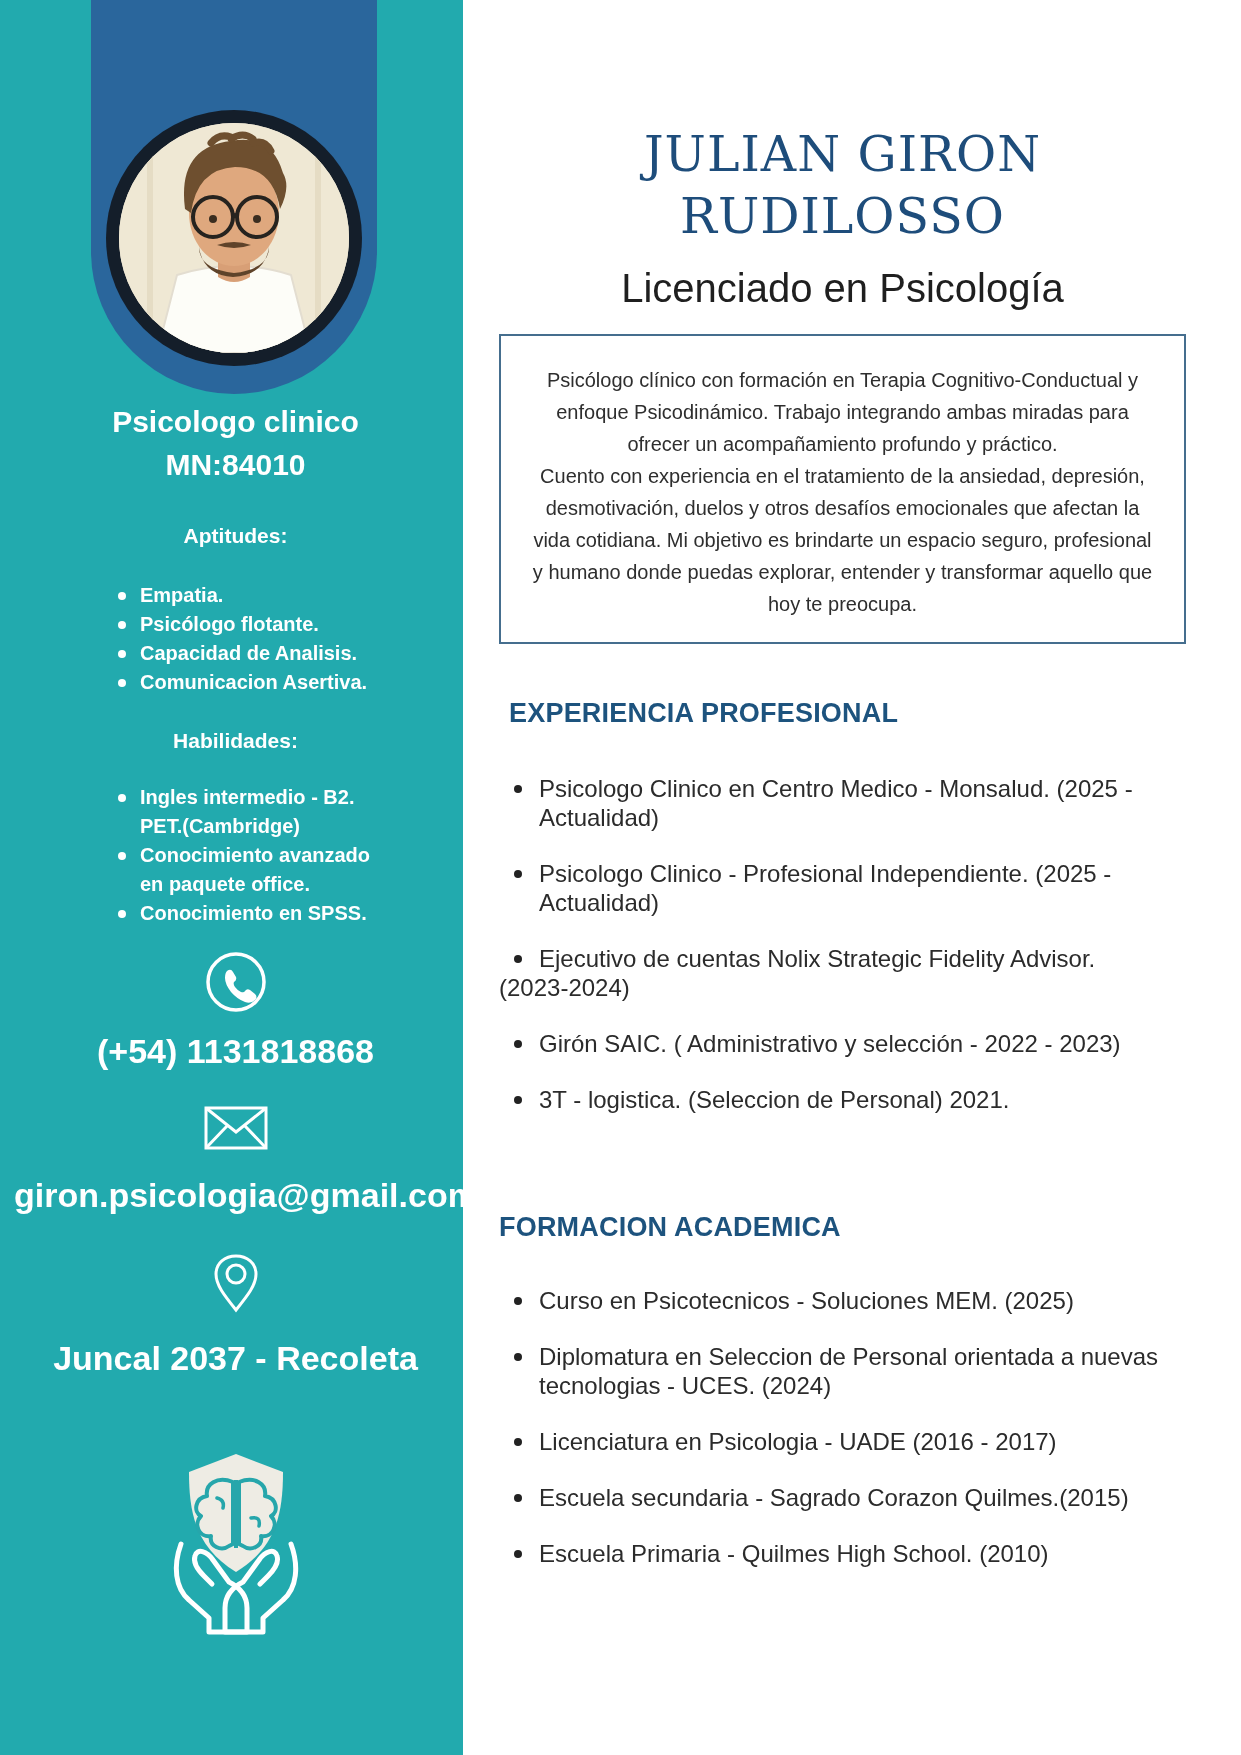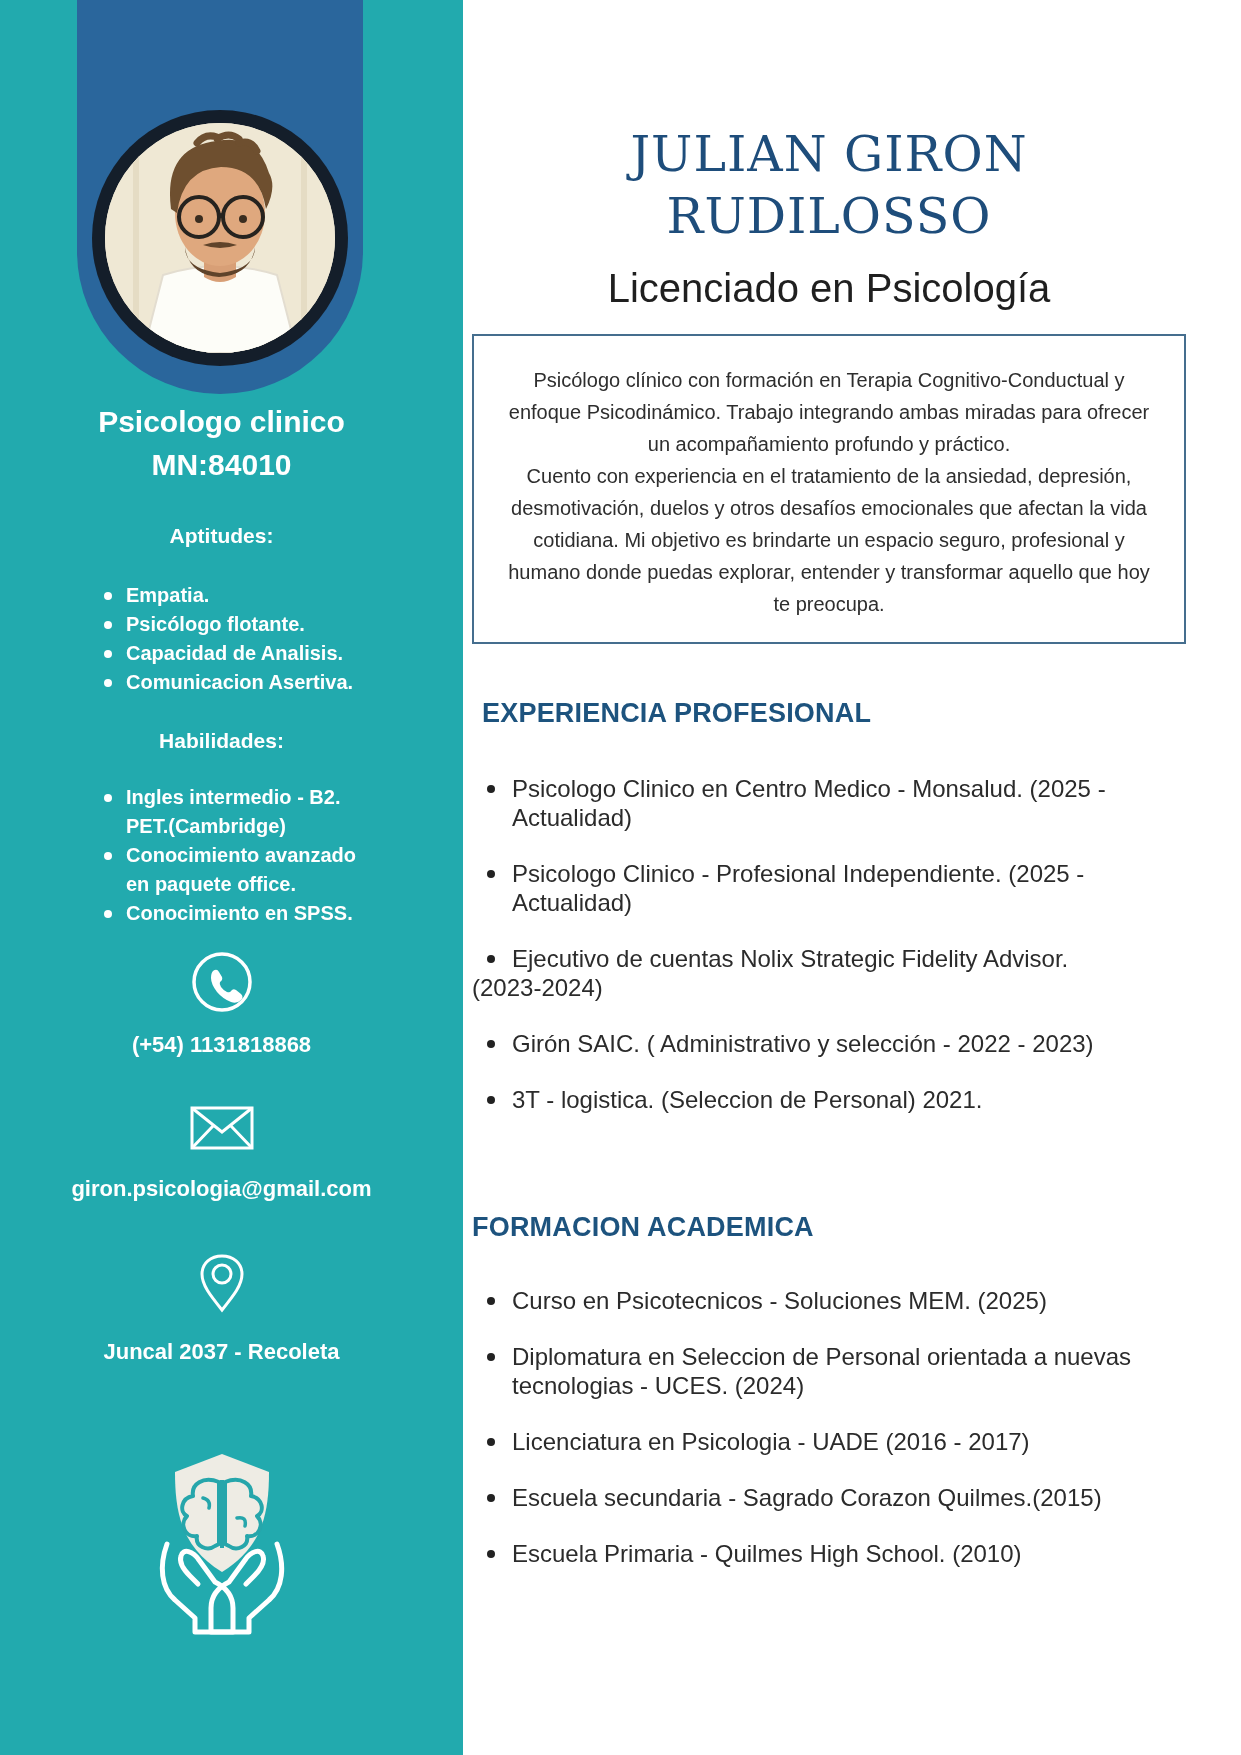--- a/index.html
+++ b/index.html
@@ -1,21 +1,21 @@
 <!DOCTYPE html>
 <html><head>
 <meta charset="utf-8">
 <style>
   * { margin:0; padding:0; box-sizing:border-box; }
   html,body { background:#ffffff; }
   body { font-family:"Liberation Sans", sans-serif; }
   .page { position:relative; width:1241px; height:1755px; background:#ffffff; overflow:hidden; }
 
   
-  .sidebar { position:absolute; left:0; top:0; width:463px; height:1755px; background:#22aaae; }
+  .sidebar { position:absolute; left:0; top:0; width:463px; height:1755px; background:#22aaae;padding-left:14px; }
   .sidebar-inner { position:relative; width:443px; height:100%; }
 
   .photo-pill { position:absolute; left:77px; top:0; width:286px; height:394px;
                 background:#2a669c; border-radius:0 0 143px 143px; }
   .photo-ring { position:absolute; left:15px; top:110px; width:256px; height:256px;
                 border-radius:50%; background:#141e2a; }
   .photo { position:absolute; left:13px; top:13px; width:230px; height:230px;
            border-radius:50%; overflow:hidden; background:#efe8d4; }
   .photo svg { display:block; }
 
@@ -36,28 +36,28 @@
   .sb-list li::before { content:""; position:absolute; left:4px; top:11px;
                         width:8px; height:8px; border-radius:50%; background:#fff; }
 
   .sb-icon { position:absolute; left:0; width:443px; display:flex; justify-content:center; }
   .sb-icon.phone { top:951px; }
   .sb-icon.mail { top:1106px; }
   .sb-icon.pin { top:1253px; }
   .sb-icon.brand { top:1446px; }
 
   .sb-contact { position:absolute; left:0; width:443px; text-align:center;
-                color:#fff; font-weight:bold; font-size:22px; }
+                color:#fff; font-weight:bold; font-size:34px; }
   .sb-contact.phone-text { top:1032px; }
   .sb-contact.email-text { top:1176px; }
   .sb-contact.address-text { top:1339px; }
 
   
   .main { position:absolute; left:463px; top:0; width:778px; height:1755px;
-          padding:0 55px 0 9px; background:#fff; }
+          padding:0 55px 0 36px; background:#fff; }
 
   .name { margin-top:124px; text-align:center; color:#1e4d7b;
           font-family:"DejaVu Serif", "Liberation Serif", serif;
           font-size:49px; line-height:62px; font-weight:500; letter-spacing:1px; }
   .subtitle { margin-top:16px; text-align:center; color:#1f1f1f;
               font-size:40px; line-height:48px; font-weight:400; }
 
   .summary-box { margin-top:22px; border:2px solid #456e8e; padding:28px 26px 22px;
                  text-align:center; color:#2e2e2e; font-size:20px; line-height:32px; }
 

